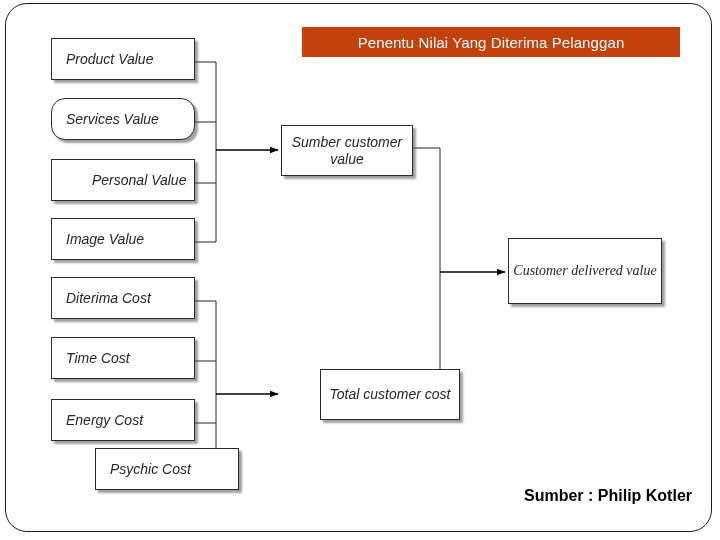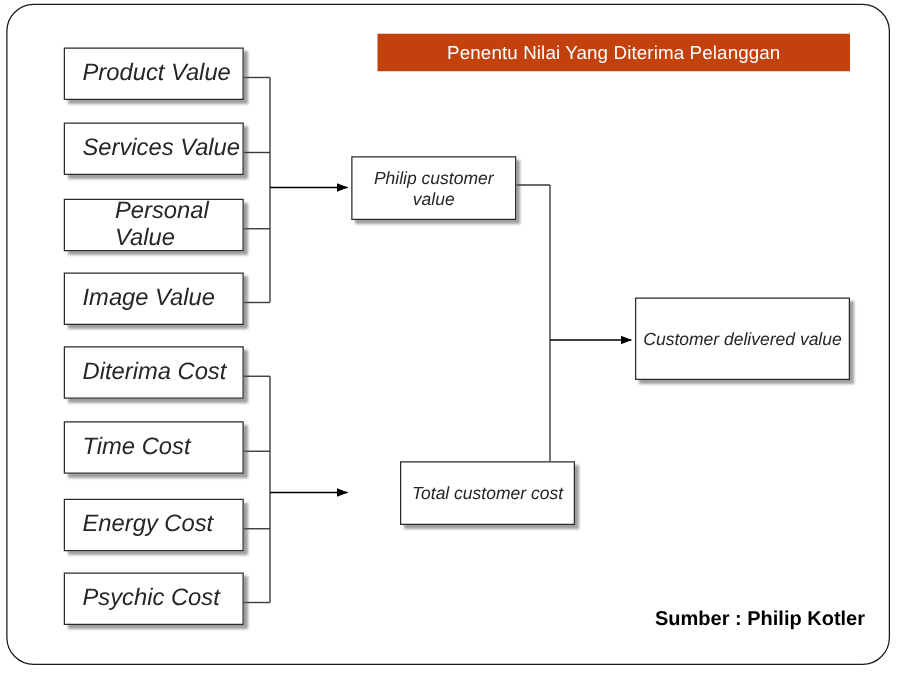--- a/index.html
+++ b/index.html
@@ -53,21 +53,21 @@
   .dbox {
     position: absolute;
     background: #ffffff;
     border: 1px solid #2b2b2b;
     box-shadow: 3px 3px 2px rgba(80,80,80,0.55);
     box-sizing: border-box;
     display: flex;
     align-items: center;
     color: #262626;
     font-style: italic;
-    font-size: 19px;
+    font-size: 14px;
     line-height: 1.15;
   }
   .dbox.left-col {
     left: 51px;
     width: 144px;
     height: 42px;
     padding-left: 14px;
     justify-content: flex-start;
   }
   .dbox.mid {
@@ -75,31 +75,31 @@
     text-align: center;
     font-size: 14px;
   }
   .dbox.right {
     justify-content: center;
     text-align: center;
     font-size: 14px;
   }
   
   #box-product-value   { top: 38px; }
-  #box-services-value  { top: 98px; }
+  #box-services-value  { top: 98px; border-radius: 14px; }
   #box-personal-value  { top: 159px; padding-left: 40px; }
   #box-image-value     { top: 218px; }
   #box-monetary-cost   { top: 277px; }
   #box-time-cost       { top: 337px; }
   #box-energy-cost     { top: 399px; }
-  #box-psychic-cost    { top: 458px; }
+  #box-psychic-cost    { top: 448px; margin-left: 44px; }
 
   #box-total-customer-value { left: 281px; top: 125px; width: 132px; height: 51px; }
   #box-total-customer-cost  { left: 281px; top: 369px; width: 140px; height: 51px; margin-left: 39px; }
-  #box-customer-delivered-value { left: 508px; top: 238px; width: 172px; height: 66px; }
+  #box-customer-delivered-value { left: 508px; top: 238px; width: 154px; height: 66px; font-family: Liberation Serif, serif; }
 
   
   #connectors {
     position: absolute;
     left: 0;
     top: 0;
     width: 720px;
     height: 540px;
     pointer-events: none;
   }
@@ -184,21 +184,21 @@
 
   <div class="dbox left-col" id="box-time-cost">
     <span>Time Cost</span>
   </div>
 
   <div class="dbox left-col" id="box-psychic-cost">
     <span>Psychic Cost</span>
   </div>
 
   <div class="dbox mid" id="box-total-customer-value">
-    <span>Philip customer value</span>
+    <span>Sumber customer value</span>
   </div>
 
   <div class="dbox mid" id="box-total-customer-cost">
     <span>Total customer cost</span>
   </div>
 
   <div class="dbox right" id="box-customer-delivered-value">
     <span>Customer delivered value</span>
   </div>
 

